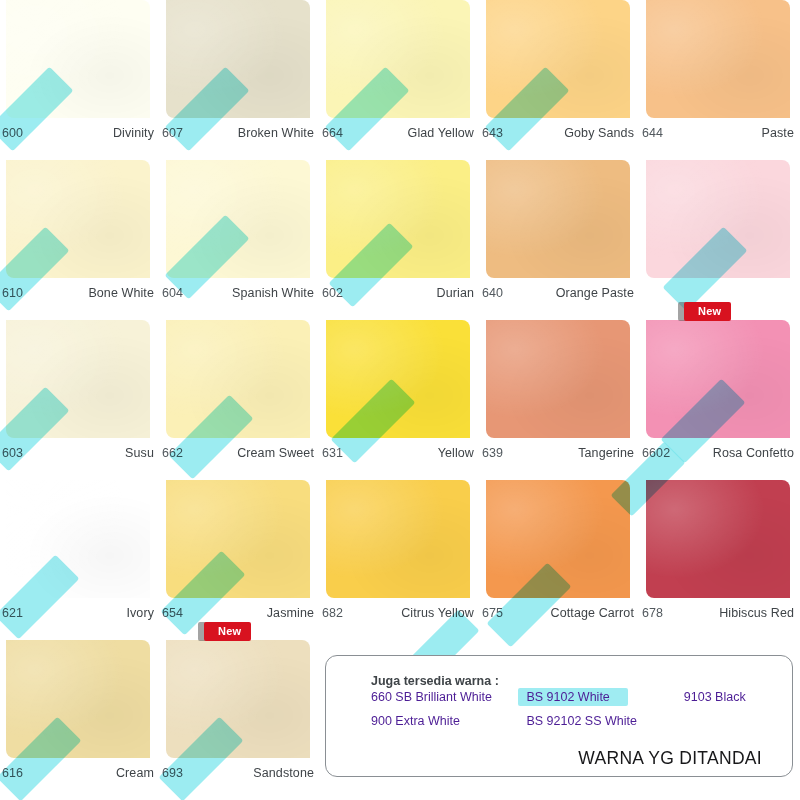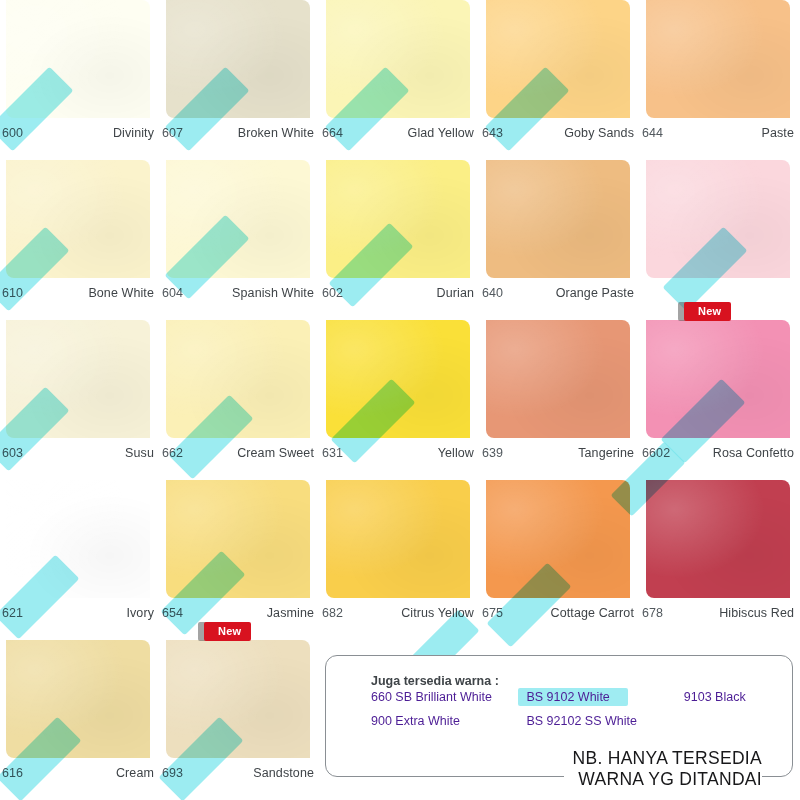--- a/index.html
+++ b/index.html
@@ -358,17 +358,16 @@
         </div>
         <div class="info-row">
           <div class="info-col-a">900 Extra White</div>
           <div class="info-col-b">BS 92102 SS White</div>
           <div class="info-col-c"></div>
         </div>
       </div>
   </div>
 
   <div class="nb-note">
-    <div>NB. HANYA TERSEDIA</div>
     <div>WARNA YG DITANDAI</div>
   </div>
 
 </div>
 
 </body></html>

